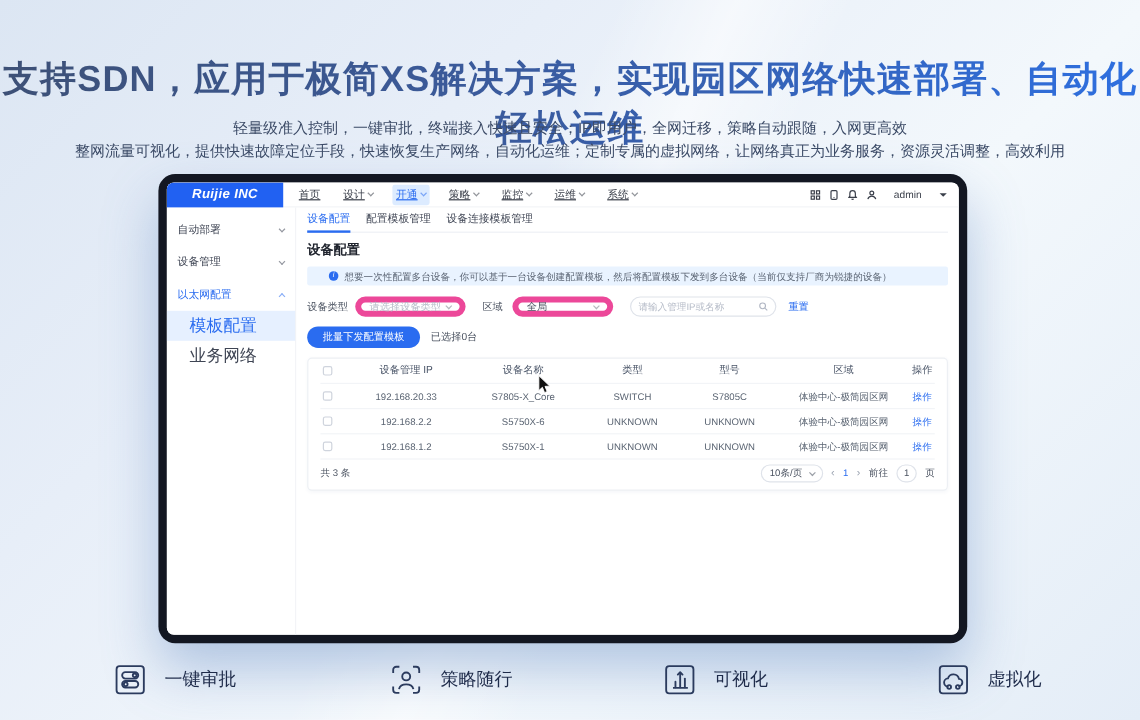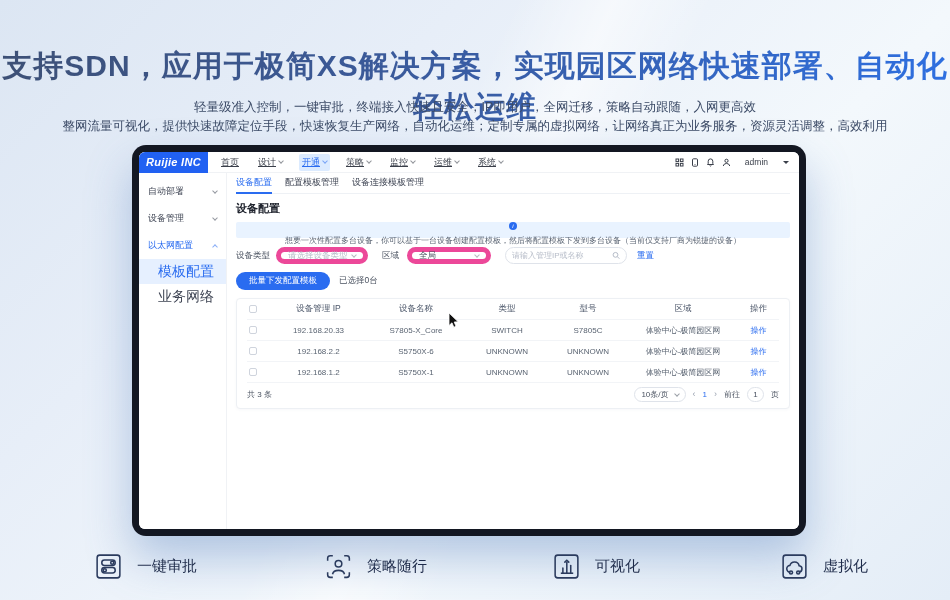--- a/index.html
+++ b/index.html
@@ -28,51 +28,51 @@
   .laptop{
     position:absolute; left:132px; top:145px; width:674px; height:391px;
     background:#131722; border-radius:14px; padding:7px;
     box-shadow:0 22px 45px rgba(90,130,190,.42);
   }
   .screen{ position:relative; width:660px; height:377px; background:#fff;
     border-radius:6px; overflow:hidden; font-size:9px; color:#3f4554; }
 
   
   .navbar{ height:21px; display:flex; align-items:center; border-bottom:1px solid #f0f2f5; background:#fff; }
-  .logo{ width:69px; height:21px; background:#2161f2; color:#fff; display:flex;
+  .logo{ width:97px; height:21px; background:#2161f2; color:#fff; display:flex;
     align-items:center; justify-content:center; font-style:italic; font-weight:bold;
     font-size:11px; letter-spacing:.3px; }
   .nav-items{ display:flex; align-items:center; margin-left:10px; gap:13px; }
   .nav-item{ display:flex; align-items:center; font-size:9px; color:#3a3f4a; padding:2px 3px; border-radius:2px; cursor:default;text-decoration:underline; }
   .nav-item.active{ background:#dcebff; color:#2a6cf0; }
   .chev{ width:4px; height:4px; border-right:1px solid currentColor; border-bottom:1px solid currentColor;
     transform:rotate(45deg); display:inline-block; margin-left:3px; margin-top:-2px; opacity:.55; }
   .chev.up{ transform:rotate(-135deg); margin-top:2px; }
   .nav-right{ margin-left:auto; margin-right:10px; display:flex; align-items:center; gap:7px; color:#3a3f4a; }
   .nav-right svg{ display:block; }
   .nav-user{ display:flex; align-items:center; gap:14px; font-size:8.5px; }
   .tri-down{ width:0; height:0; border-left:3px solid transparent; border-right:3px solid transparent; border-top:3.5px solid #3a3f4a; margin-left:1px; }
 
   
   .body-row{ display:flex; height:356px; }
-  .sidebar{ width:88px; border-right:1px solid #f0f2f5; padding-top:5px; background:#fff; flex:none; }
+  .sidebar{ width:108px; border-right:1px solid #f0f2f5; padding-top:5px; background:#fff; flex:none; }
   .side-item{ height:27px; display:flex; align-items:center; justify-content:space-between;
     padding:0 9px; font-size:9px; color:#3f4554; }
   .side-item.blue{ color:#2a6cf0; }
   .side-sub{ height:25px; display:flex; align-items:center; padding-left:19px; font-size:14px; color:#3f4554; }
   .side-sub.selected{ background:#e6f0ff; color:#2a6cf0; }
 
   
   .main{ flex:1; padding:0 9px; position:relative; background:#fff; }
   .tabs{ display:flex; gap:13px; height:21px; align-items:center; border-bottom:1px solid #eef1f5; }
   .tab{ font-size:9px; color:#3f4554; height:21px; display:flex; align-items:center; border-bottom:2px solid transparent; }
   .tab.active{ color:#2a6cf0; border-bottom-color:#2a6cf0; }
   .page-title{ font-size:11px; font-weight:bold; color:#20242e; margin:7px 0 6px; }
   .banner{ height:16px; background:#e9f3ff; border-radius:2px; display:flex; align-items:center;
-    gap:5px; padding:0 18px; font-size:8px; color:#5a6473;flex-direction:column; }
+    gap:5px; padding:0 18px; font-size:8px; color:#5a6473; }
   .info-dot{ width:8px; height:8px; border-radius:50%; background:#2a6cf0; color:#fff;
     font-size:6px; display:flex; align-items:center; justify-content:center; font-style:italic; flex:none; }
 
   .filters{ display:flex; align-items:center; gap:6px; margin-top:9px; font-size:8.5px; color:#4a5260; }
   .select{ border:5px solid #ec4899; border-radius:9px; height:17px; display:flex; align-items:center;
     padding:0 7px; background:#fff; }
   .select .ph{ color:#b6bcc8; }
   .select .val{ color:#4a5260; }
   .select .chev{ margin-left:auto; opacity:.4; }
   .sel-type{ width:92px; }

